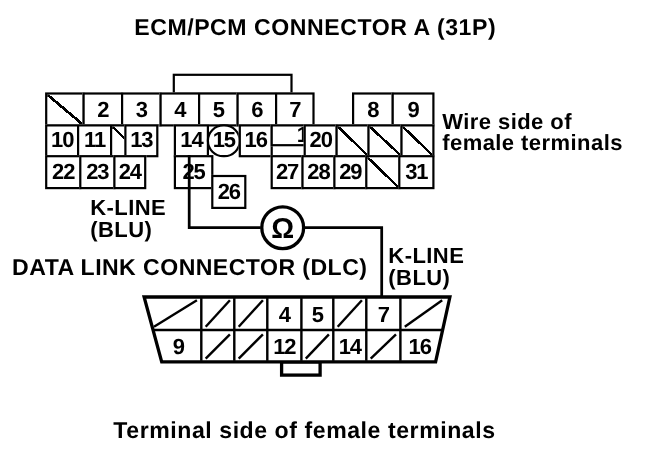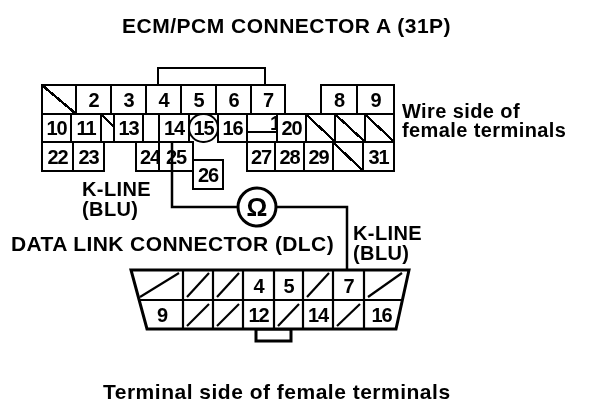--- a/index.html
+++ b/index.html
@@ -59,21 +59,21 @@
       <div class="pin-cell" style="left: 158px; top: 113px; width: 32px; height: 30px;">14</div>
       <div class="pin-cell" style="left: 188px; top: 113px; width: 31px; height: 30px; border-radius: 15px;">15</div>
       <div class="pin-cell" style="left: 217px; top: 113px; width: 31px; height: 30px;">16</div>
       <div class="pin-cell" style="left: 246px; top: 113px; width: 32px; height: 20px; padding-left: 32px;">17</div>
       <div class="pin-cell" style="left: 276px; top: 113px; width: 31px; height: 30px;">20</div>
       <div class="pin-cell hatch" style="left: 305px; top: 113px; width: 31px; height: 30px;"></div>
       <div class="pin-cell hatch" style="left: 334px; top: 113px; width: 32px; height: 30px;"></div>
       <div class="pin-cell hatch" style="left: 364px; top: 113px; width: 31px; height: 30px;"></div>
       <div class="pin-cell" style="left: 41px; top: 141px; width: 33px; height: 31px;">22</div>
       <div class="pin-cell" style="left: 72px; top: 141px; width: 33px; height: 31px;">23</div>
-      <div class="pin-cell" style="left: 103px; top: 141px; width: 30px; height: 31px; margin-left: 32px;">24</div>
+      <div class="pin-cell" style="left: 103px; top: 141px; width: 30px; height: 31px;">24</div>
       <div class="pin-cell" style="left: 158px; top: 141px; width: 36px; height: 31px;">25</div>
       <div class="pin-cell" style="left: 192px; top: 159px; width: 32px; height: 31px;">26</div>
       <div class="pin-cell" style="left: 246px; top: 141px; width: 30px; height: 31px;">27</div>
       <div class="pin-cell" style="left: 274px; top: 141px; width: 31px; height: 31px;">28</div>
       <div class="pin-cell" style="left: 303px; top: 141px; width: 31px; height: 31px;">29</div>
       <div class="pin-cell hatch" style="left: 332px; top: 141px; width: 32px; height: 31px;"></div>
       <div class="pin-cell" style="left: 362px; top: 141px; width: 33px; height: 31px;">31</div>
     </div>
 
   <div class="lbl side-note" style="left:402px;top:102px;">

